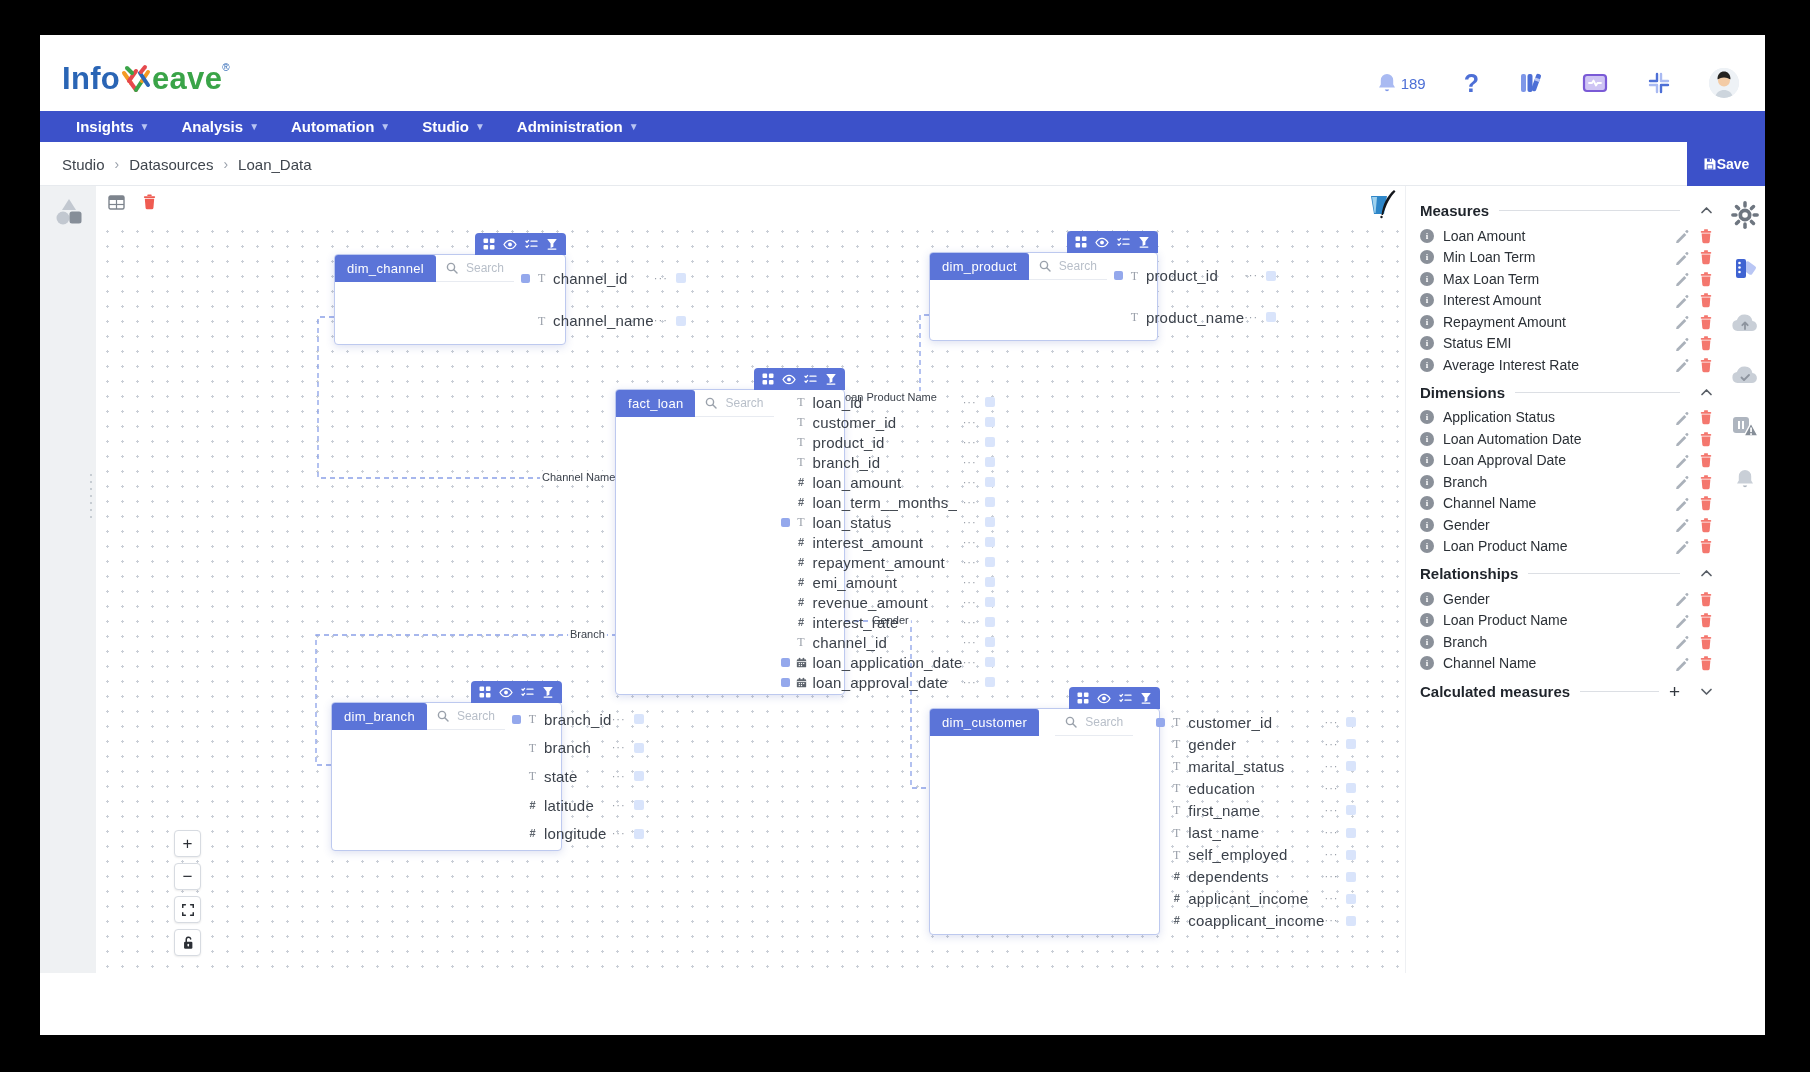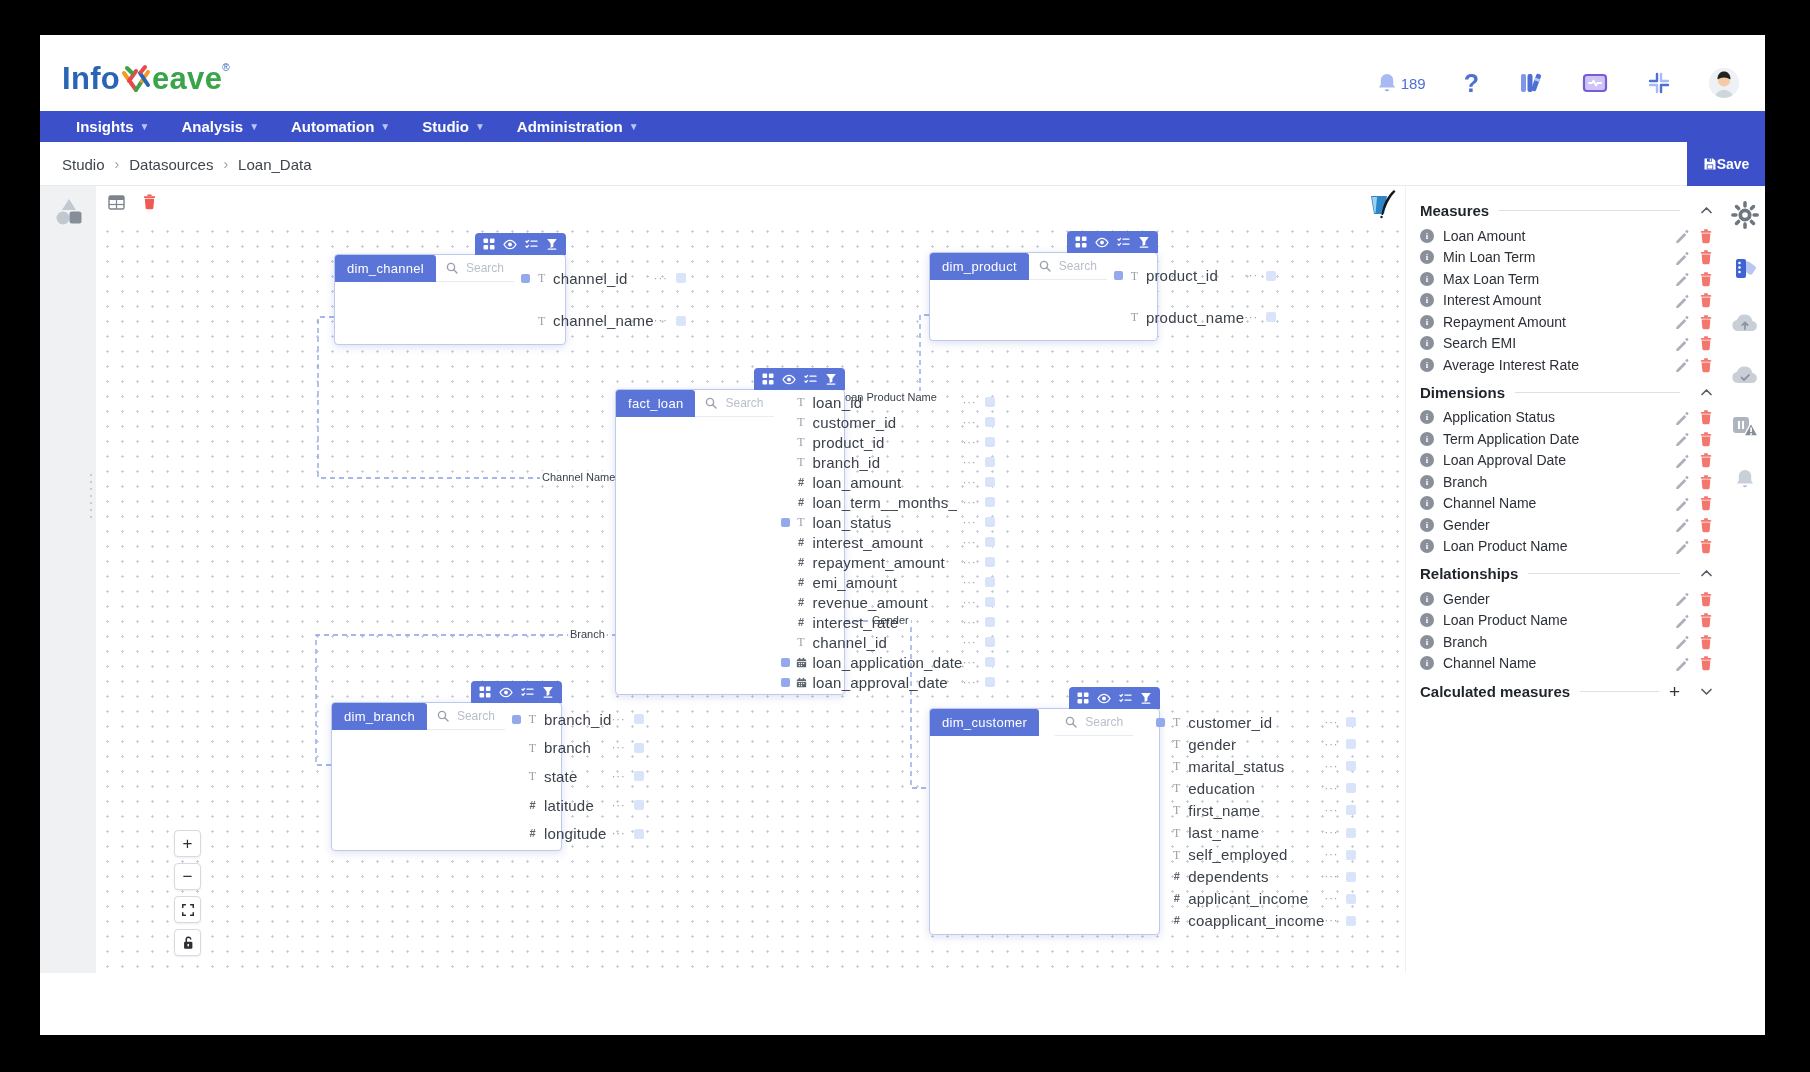--- a/index.html
+++ b/index.html
@@ -926,21 +926,21 @@
        <span class="pic">
                 <svg width="14" height="16" viewBox="0 0 16 18">
                   <path d="M3 6h10l-.8 9.6a1.7 1.7 0 0 1-1.7 1.6H5.5a1.7 1.7 0 0 1-1.7-1.6z" fill="#f4776e"></path>
                   <rect x="2" y="3.4" width="12" height="1.8" rx=".9" fill="#f4776e"></rect>
                   <rect x="5.6" y="1.4" width="4.8" height="1.8" rx=".9" fill="#f4776e"></rect>
                 </svg>
               </span>
      </div>
             <div class="pitem">
        <span class="pinfo">i</span>
-       <span class="plabel">Search EMI</span>
+       <span class="plabel">Status EMI</span>
        <span class="pic">
                 <svg width="15" height="15" viewBox="0 0 16 16">
                   <path d="M2.8 13.6l-.7 2.8 2.8-.7 8.2-8.2-2.1-2.1z" fill="#aab1ba"></path>
                   <path d="M11.8 3.6l2.1 2.1 1.2-1.2a1.5 1.5 0 0 0-2.1-2.1z" fill="#aab1ba"></path>
                 </svg>
               </span>
        <span class="pic">
                 <svg width="14" height="16" viewBox="0 0 16 18">
                   <path d="M3 6h10l-.8 9.6a1.7 1.7 0 0 1-1.7 1.6H5.5a1.7 1.7 0 0 1-1.7-1.6z" fill="#f4776e"></path>
                   <rect x="2" y="3.4" width="12" height="1.8" rx=".9" fill="#f4776e"></rect>
@@ -992,21 +992,21 @@
        <span class="pic">
                 <svg width="14" height="16" viewBox="0 0 16 18">
                   <path d="M3 6h10l-.8 9.6a1.7 1.7 0 0 1-1.7 1.6H5.5a1.7 1.7 0 0 1-1.7-1.6z" fill="#f4776e"></path>
                   <rect x="2" y="3.4" width="12" height="1.8" rx=".9" fill="#f4776e"></rect>
                   <rect x="5.6" y="1.4" width="4.8" height="1.8" rx=".9" fill="#f4776e"></rect>
                 </svg>
               </span>
      </div>
             <div class="pitem">
        <span class="pinfo">i</span>
-       <span class="plabel">Term Application Date</span>
+       <span class="plabel">Loan Automation Date</span>
        <span class="pic">
                 <svg width="15" height="15" viewBox="0 0 16 16">
                   <path d="M2.8 13.6l-.7 2.8 2.8-.7 8.2-8.2-2.1-2.1z" fill="#aab1ba"></path>
                   <path d="M11.8 3.6l2.1 2.1 1.2-1.2a1.5 1.5 0 0 0-2.1-2.1z" fill="#aab1ba"></path>
                 </svg>
               </span>
        <span class="pic">
                 <svg width="14" height="16" viewBox="0 0 16 18">
                   <path d="M3 6h10l-.8 9.6a1.7 1.7 0 0 1-1.7 1.6H5.5a1.7 1.7 0 0 1-1.7-1.6z" fill="#f4776e"></path>
                   <rect x="2" y="3.4" width="12" height="1.8" rx=".9" fill="#f4776e"></rect>

